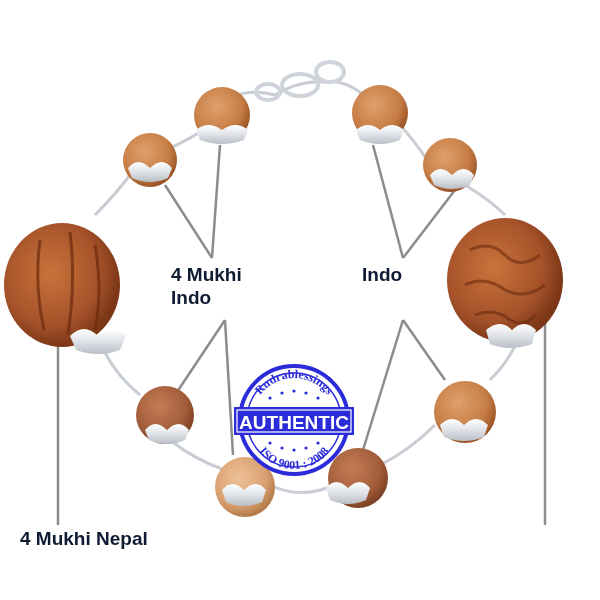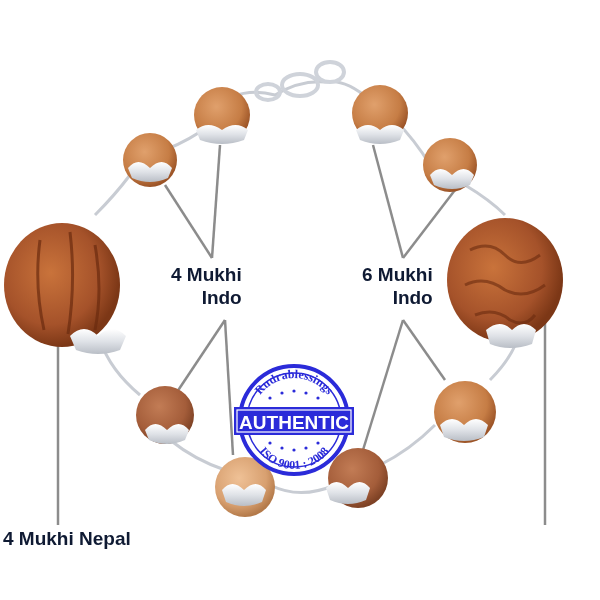--- a/index.html
+++ b/index.html
@@ -1,18 +1,18 @@
 <!DOCTYPE html>
 <html><head>
   <meta charset="utf-8">
   <style>
     html, body { margin:0; padding:0; background:#ffffff; }
     body { width:600px; height:600px; position:relative; overflow:hidden; font-family:"Liberation Sans", sans-serif; }
     #stage { position:absolute; left:0; top:0; width:600px; height:600px; }
-    .label { position:absolute; font-family:"Liberation Sans", sans-serif; font-weight:bold; color:#0f1a33; font-size:19px; line-height:23px; text-align:right; white-space:nowrap; }
+    .label { position:absolute; font-family:"Liberation Sans", sans-serif; font-weight:bold; color:#0f1a33; font-size:19px; line-height:23px; text-align:left; white-space:nowrap; }
     .label span { display:block; }
   </style>
 </head>
 <body>
 
 <div id="stage">
   <svg width="600" height="600" viewBox="0 0 600 600" xmlns="http://www.w3.org/2000/svg">
     <defs>
       <radialGradient id="beadBig" cx="0.4" cy="0.4" r="0.6">
         <stop offset="0" stop-color="#c9733b"></stop>
@@ -155,17 +155,16 @@
           <circle cx="318" cy="443" r="1.6"></circle>
       </g>
     </g>
   </svg>
 
   <div class="label" style="left:171px; top:263px;">
     <span>4 Mukhi</span>
     <span>Indo</span>
   </div>
   <div class="label" style="left:362px; top:263px;">
-    <span>6 Mukhi</span>
     <span>Indo</span>
   </div>
-  <div class="label" style="left:3px; top:527px;">4 Mukhi Nepal</div>
+  <div class="label" style="left:20px; top:527px;">4 Mukhi Nepal</div>
 </div>
 
 </body></html>

